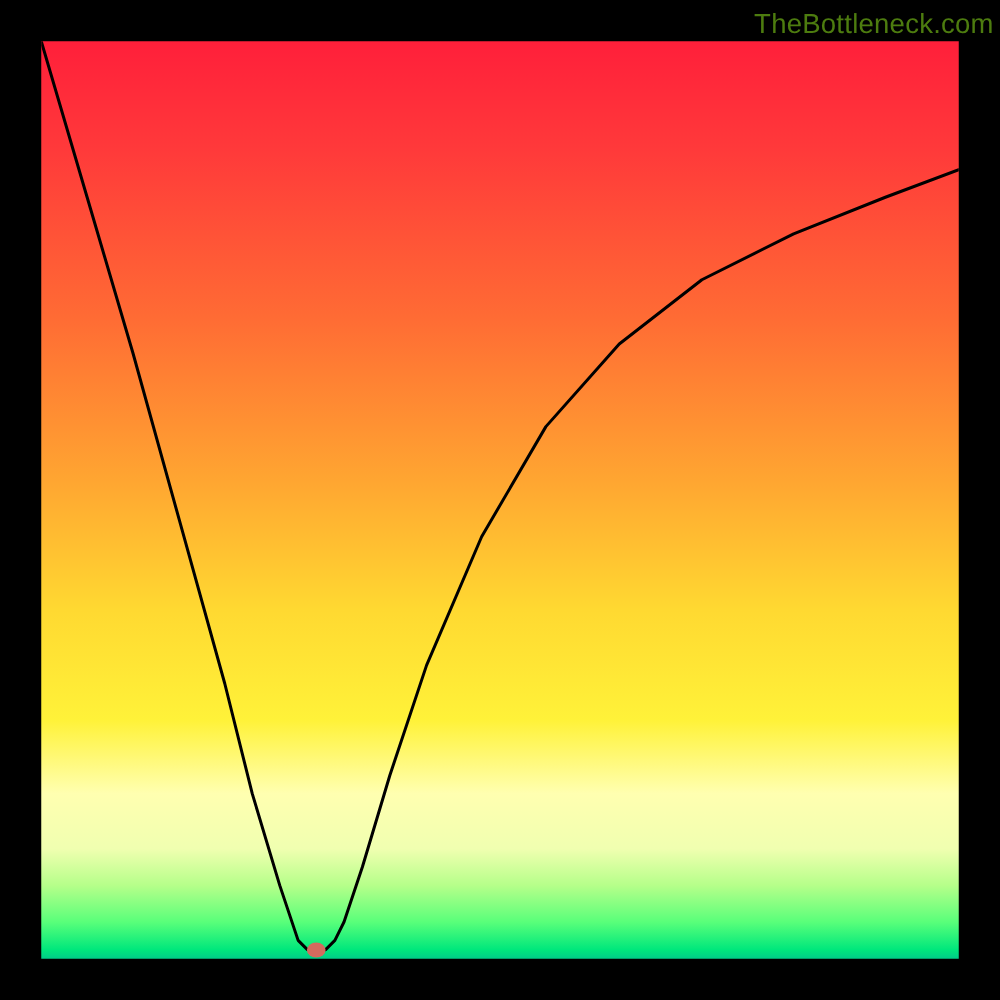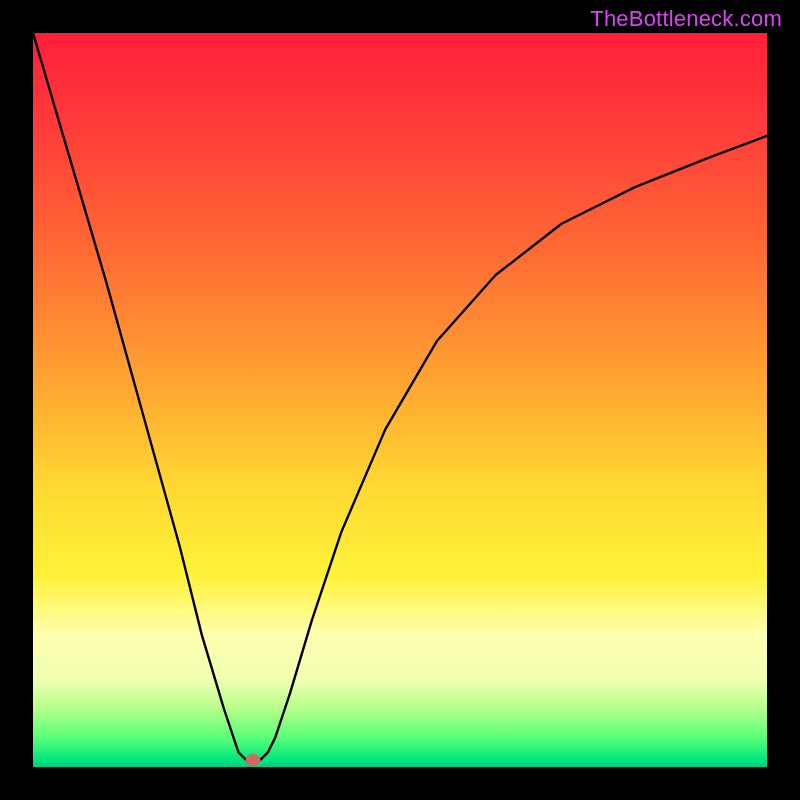--- a/index.html
+++ b/index.html
@@ -38,24 +38,24 @@
       #f0ffb0 88%,
       #b6ff8a 92%,
       #59ff7a 96%,
       #00e77c 99%,
       #00cc88 100%
     );
   }
   .watermark {
     position: absolute;
     top: 6px;
-    right: 18px;
+    right: 5px;
     font-size: 22px;
     font-weight: 500;
-    color: #d946ef;
+    color: #4d7c0f;
     letter-spacing: 0.2px;
   }
   svg.curve {
     position: absolute;
     top: 0;
     left: 0;
     width: 734px;
     height: 734px;
   }
   .marker {

